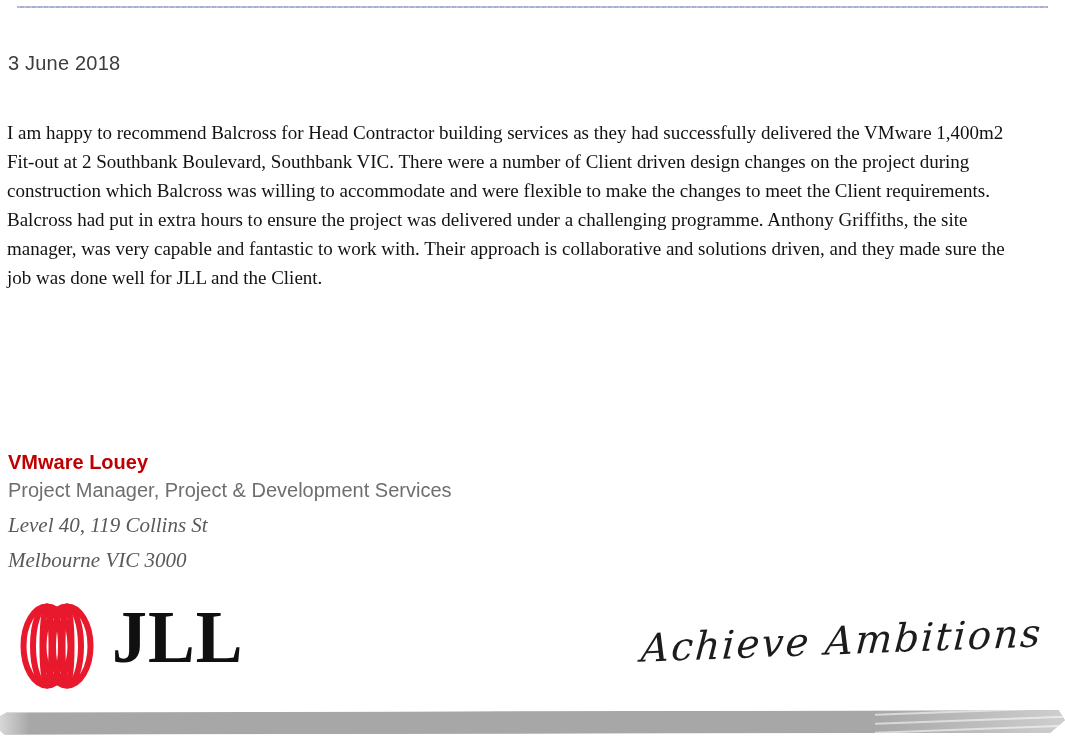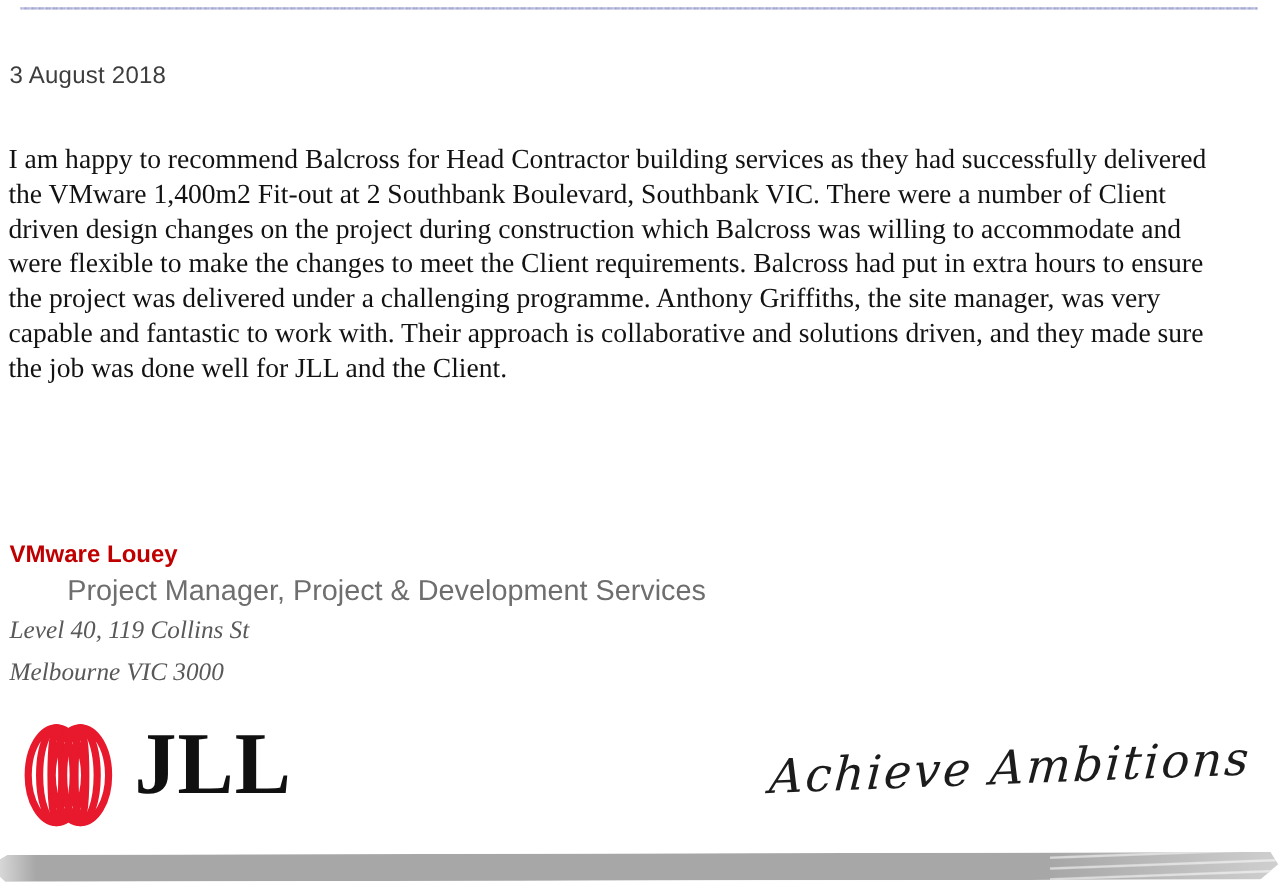--- a/index.html
+++ b/index.html
@@ -37,41 +37,40 @@
     letter-spacing: 0.2px;
   }
 
   
   .letter-body {
     position: absolute;
     top: 118px;
     left: 7px;
     width: 1012px;
     font-family: "Liberation Serif", "DejaVu Serif", serif;
-    font-size: 23px;
+    font-size: 19px;
     line-height: 29px;
     color: #121212;
   }
 
   
   .sig-name {
     position: absolute;
     top: 451px;
     left: 8px;
     font-size: 20px;
     font-weight: bold;
     color: #c00000;
   }
   .sig-title {
     position: absolute;
     top: 479px;
     left: 8px;
-    font-size: 24px;
+    font-size: 20px;
     color: #6e6e6e;
-    margin-left: 48px;
   }
   .sig-addr1 {
     position: absolute;
     top: 513px;
     left: 8px;
     font-family: "Liberation Serif", "DejaVu Serif", serif;
     font-style: italic;
     font-size: 21px;
     color: #595959;
   }
@@ -160,21 +159,21 @@
     background: linear-gradient(90deg, rgba(255,255,255,0.55), rgba(255,255,255,0));
   }
 </style>
 </head>
 <body>
 
 <div class="page">
 
   <div class="top-rule"></div>
 
-  <div class="date">3 August 2018</div>
+  <div class="date">3 June 2018</div>
 
   <div class="letter-body">I am happy to recommend Balcross for Head Contractor building services as they had successfully delivered the VMware 1,400m2 Fit-out at 2 Southbank Boulevard, Southbank VIC. There were a number of Client driven design changes on the project during construction which Balcross was willing to accommodate and were flexible to make the changes to meet the Client requirements. Balcross had put in extra hours to ensure the project was delivered under a challenging programme. Anthony Griffiths, the site manager, was very capable and fantastic to work with. Their approach is collaborative and solutions driven, and they made sure the job was done well for JLL and the Client.</div>
 
   <div class="sig-name">VMware Louey</div>
   <div class="sig-title">Project Manager, Project &amp; Development Services</div>
   <div class="sig-addr1">Level 40, 119 Collins St</div>
   <div class="sig-addr2">Melbourne VIC 3000</div>
 
   <div class="logo">
     <span>

